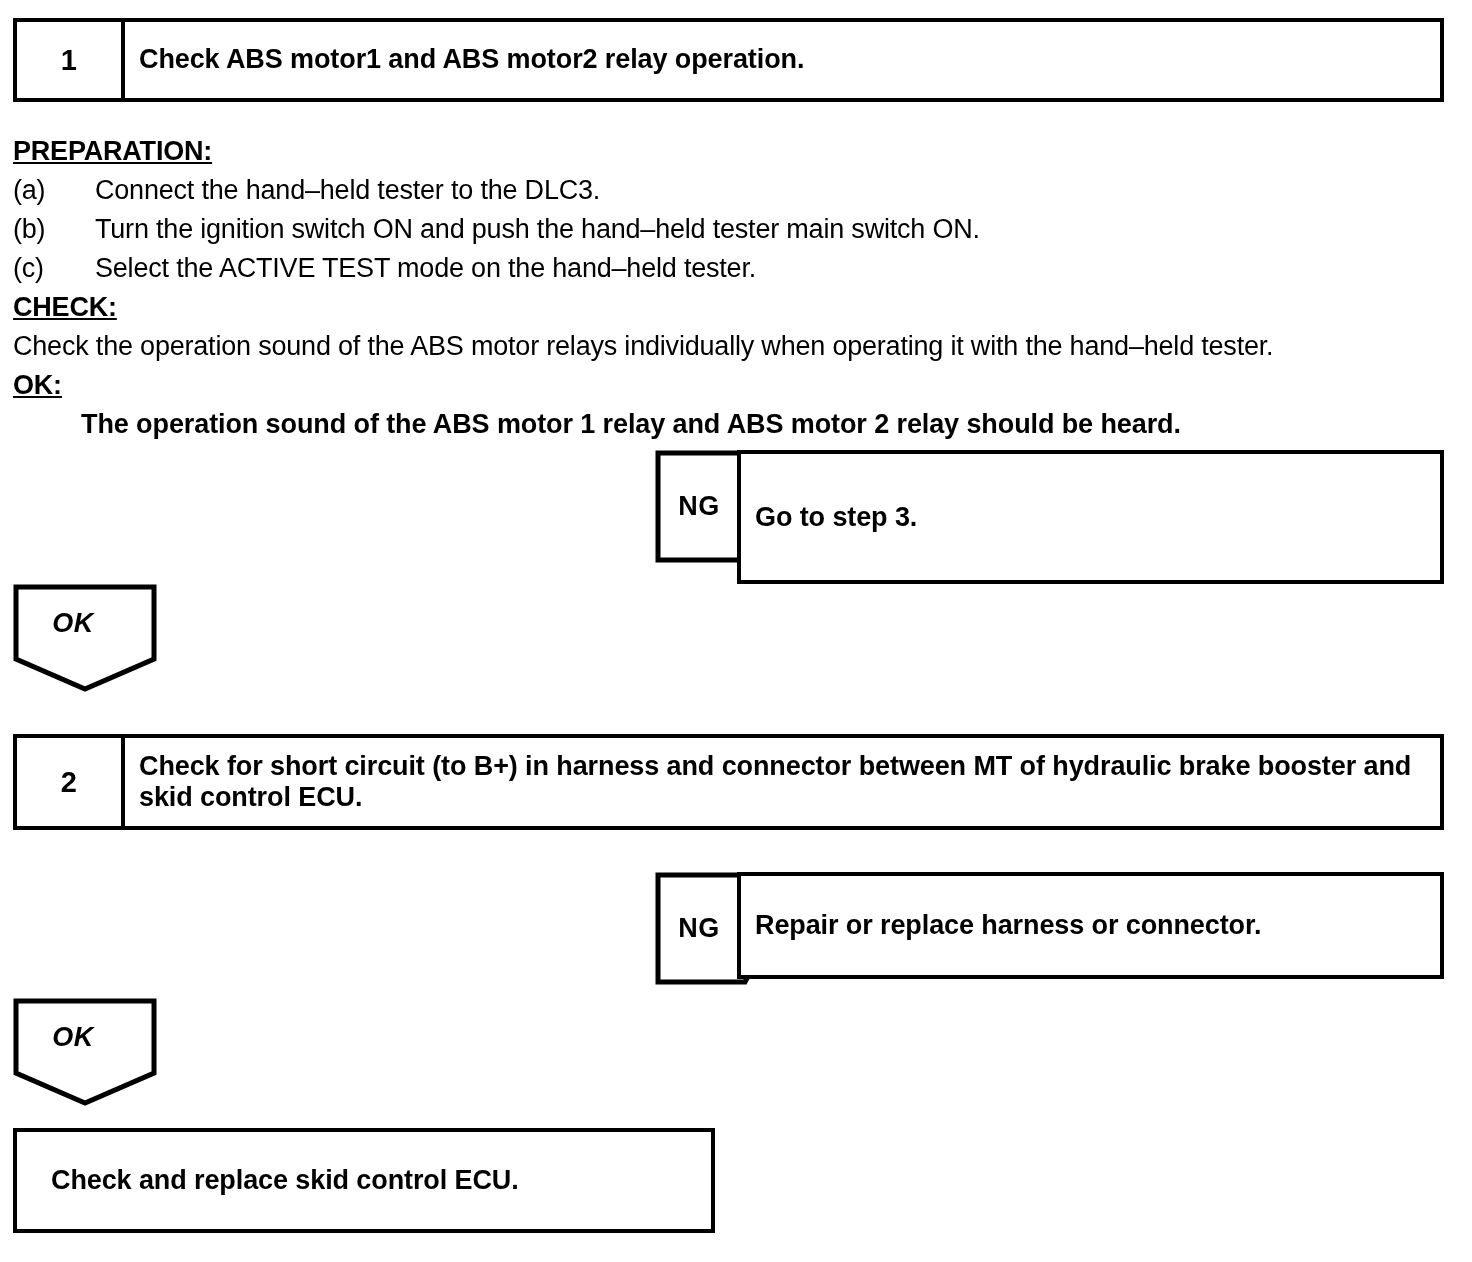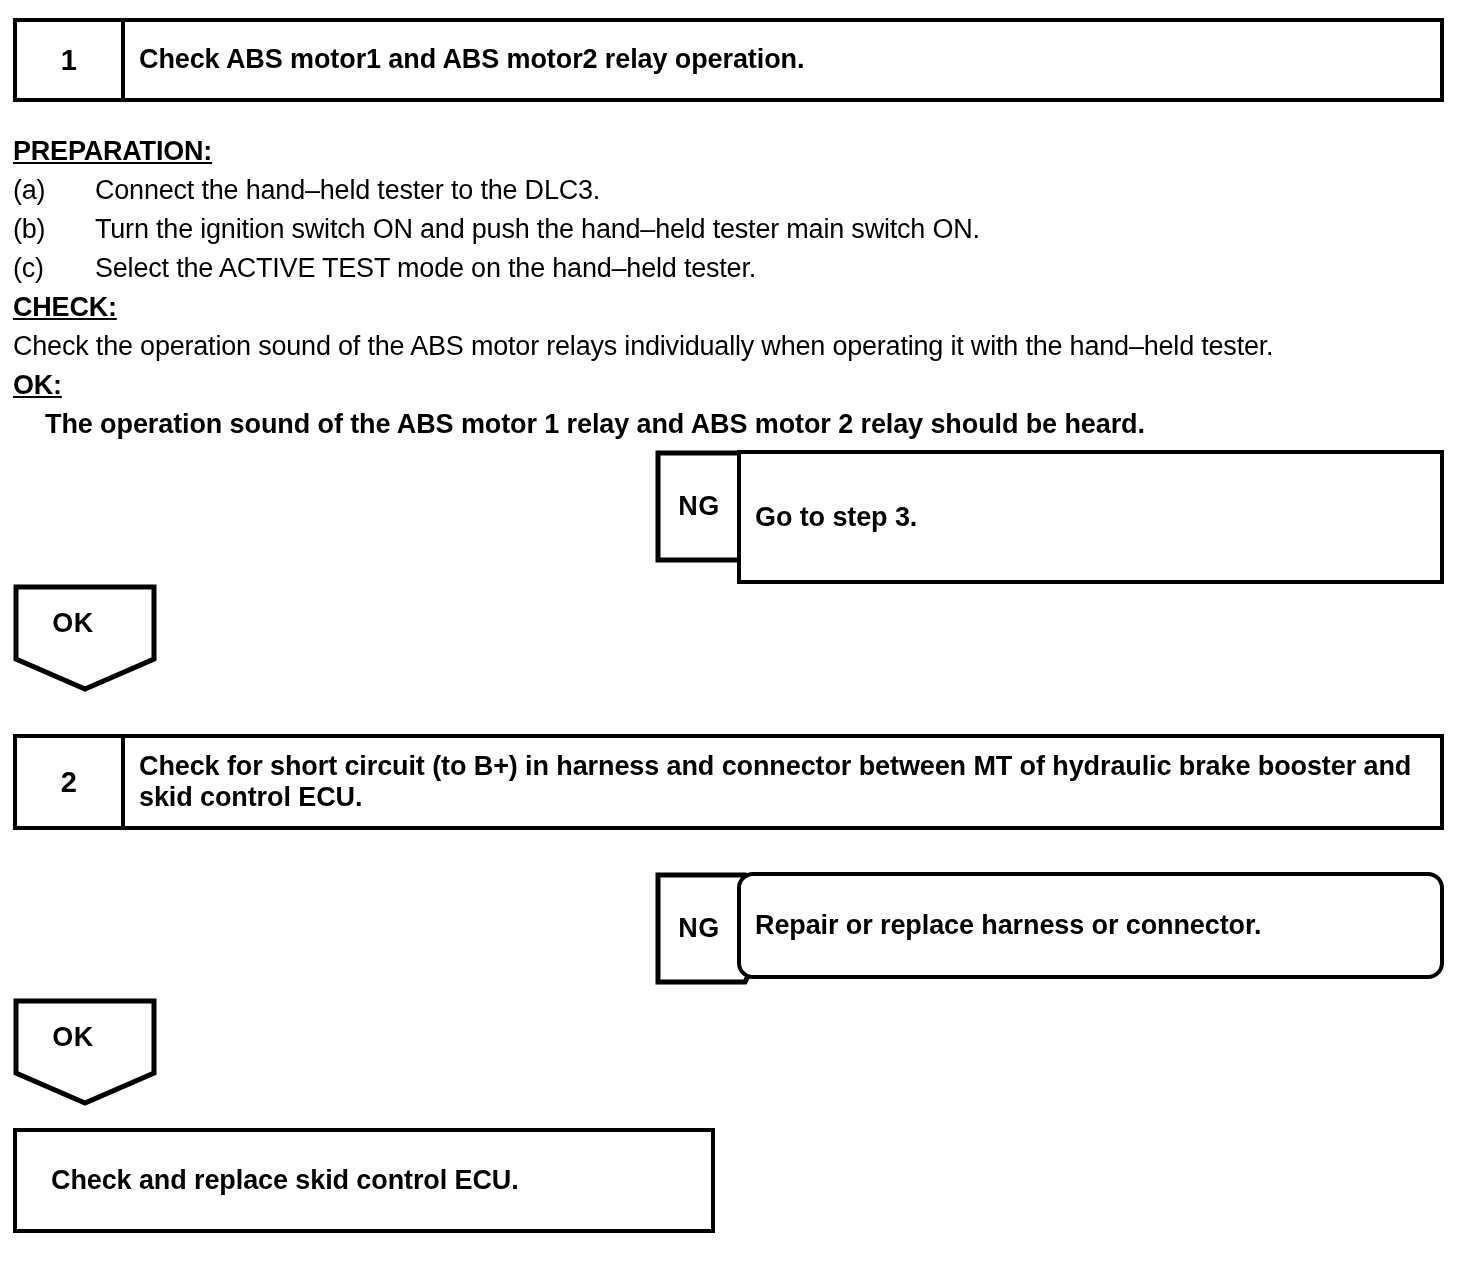--- a/index.html
+++ b/index.html
@@ -69,21 +69,21 @@
     display: flex;
   }
   .list-marker {
     flex: 0 0 82px;
     width: 82px;
   }
   .list-text { flex: 1 1 auto; }
   .plain-line { font-weight: normal; }
   .ok-statement {
     font-weight: bold;
-    margin-left: 32px;
+    margin-left: 68px;
     letter-spacing: -0.1px;
   }
 
   
   .ng-arrow {
     position: absolute;
     width: 121px;
     height: 113px;
     margin-left: 46px;
   }
@@ -111,21 +111,21 @@
     box-sizing: border-box;
     background: #fff;
     display: flex;
     align-items: center;
     padding: 0 14px;
     font-size: 27px;
     font-weight: bold;
     letter-spacing: -0.1px;
   }
   #result-box-1 { left: 737px; top: 450px; width: 707px; height: 134px; }
-  #result-box-2 { left: 737px; top: 872px; width: 707px; height: 107px; border-radius: 16px; }
+  #result-box-2 { left: 737px; top: 872px; width: 707px; height: 107px; }
   #final-box    { left: 13px;  top: 1128px; width: 702px; height: 105px; padding: 12px 34px; }
 
   
   .ok-arrow {
     position: absolute;
     width: 144px;
     height: 108px;
   }
   .ok-arrow svg { display: block; width: 100%; height: 100%; }
   .ok-label {
@@ -133,20 +133,21 @@
     left: 0;
     top: 0;
     width: 120px;
     height: 78px;
     display: flex;
     align-items: center;
     justify-content: center;
     font-size: 27px;
     font-weight: bold;
     letter-spacing: 0.4px;
+    font-style: italic;
   }
   #ok-arrow-1 { left: 13px; top: 584px; }
   #ok-arrow-2 { left: 13px; top: 998px; }
 </style>
 </head>
 <body>
 
 <div class="step-box" id="step1-box">
   <div class="step-num">1</div>
   <div class="step-title">Check ABS motor1 and ABS motor2 relay operation.</div>

